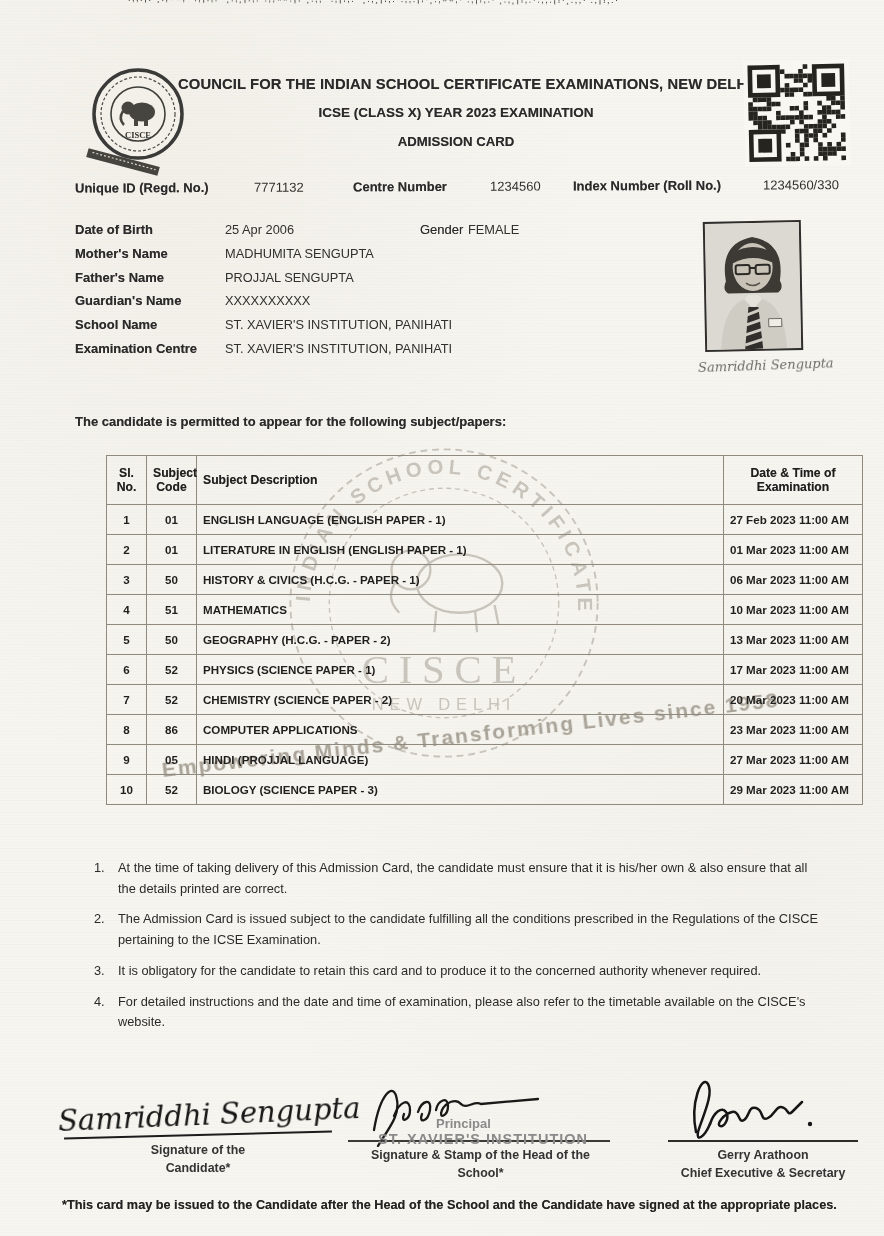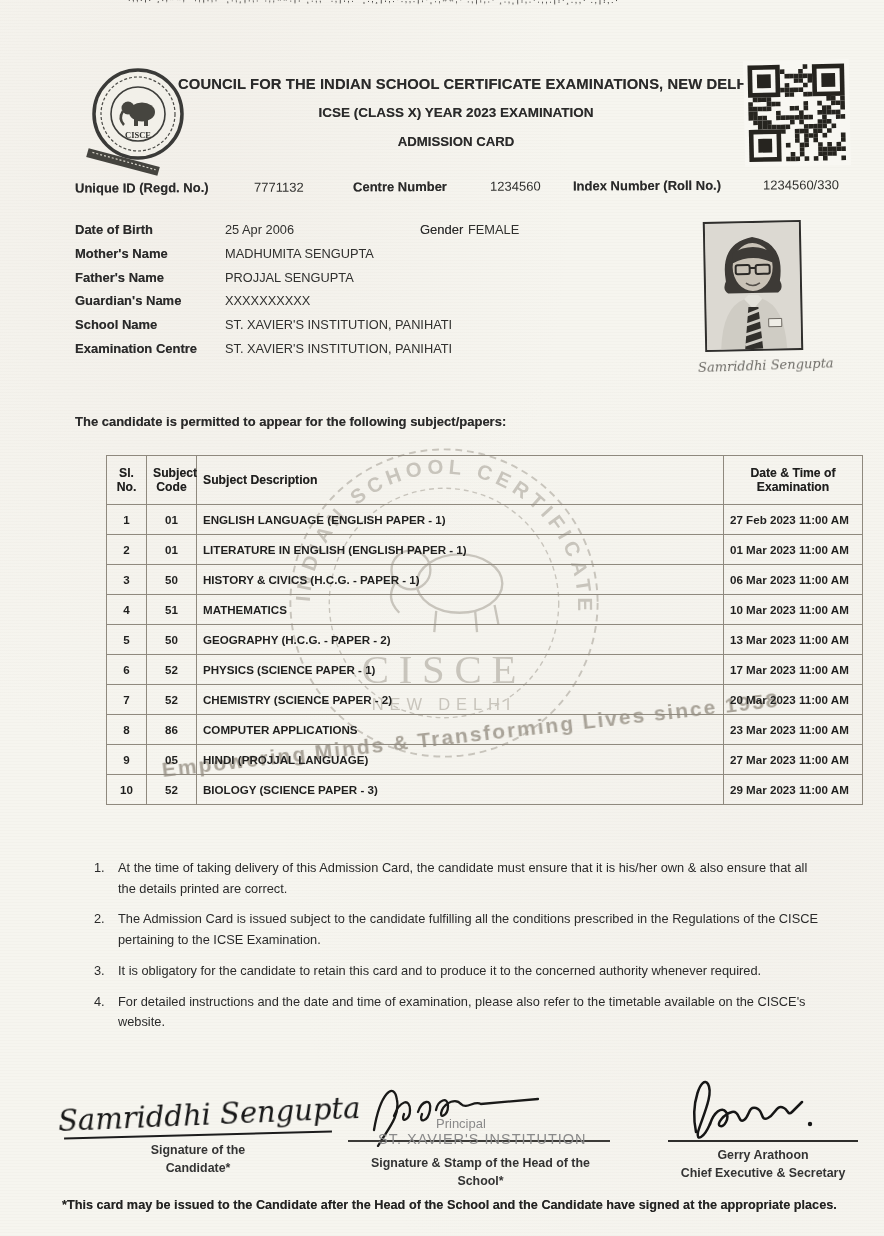--- a/index.html
+++ b/index.html
@@ -83,21 +83,21 @@
   .instr-text{ width:700px; }
 
   
   .sig-col{ position:absolute; text-align:center; }
   .sig-label{ font-size:12.4px; font-weight:600; line-height:1.45; color:#333;}
   .cand-sig-text{
     font-family:"DejaVu Serif", serif; font-style:italic; font-size:29px; color:#181818;
     transform:rotate(-2.5deg); white-space:nowrap; filter:blur(0.2px);
   }
   .cand-sig-line{ width:268px; height:2px; background:#1c1c1c; margin:2px auto 6px auto; transform:rotate(-1.5deg);}
-  .stamp-txt{ position:absolute; color:#8a8a8a; font-weight:400; white-space:nowrap; filter:blur(0.4px);}
+  .stamp-txt{ position:absolute; color:#8a8a8a; font-weight:700; white-space:nowrap; filter:blur(0.4px);}
   .mid-line{ position:absolute; height:1.6px; background:#3c3b38;}
   .footnote{ position:absolute; left:62px; top:1198px; width:790px; font-size:12.7px; font-weight:600; color:#232322;}
 </style>
 </head>
 <body>
 
 <div class="page">
 
   <div class="top-strip">.,;:¡!·¸.,»«;·'.,¡!;:·'¸.,¸¡!;:·.,;«»:¡!·¸.,;·'.,¡!;:·'¸.,¸¡!;:·.,;:¡!·¸.,»«;·'.,¡!;:·'¸.,¸¡!;:·.,;:¡!·¸.,;·'.,¡!;:·</div>
 
@@ -464,21 +464,21 @@
         <path d="M34,44 C40,28 50,26 50,38 C50,48 40,52 44,42"></path>
         <path d="M58,40 C62,28 72,26 70,38 C68,50 58,52 62,42"></path>
         <path d="M76,38 C78,28 88,24 88,34 C88,44 78,48 82,38 C86,30 96,26 101,32"></path>
         <path d="M101,32 C107,38 114,28 121,32 L178,27"></path>
       </g>
     </svg>
     <div class="stamp-txt" style="left:436px; top:1116px; font-size:13px;">Principal</div>
     <div class="mid-line" style="left:348px; top:1140px; width:262px;"></div>
     <div class="stamp-txt" style="left:378px; top:1131px; font-size:14.5px; letter-spacing:1px;">ST. XAVIER'S INSTITUTION</div>
     <div class="sig-col" style="left:358px; top:1147px; width:245px;">
-      <div class="sig-label" style="width:225px; margin:8px auto;">Signature &amp; Stamp of the Head of the School*</div>
+      <div class="sig-label" style="width:225px; margin:0 auto;">Signature &amp; Stamp of the Head of the School*</div>
     </div>
   </div>
 
   <div>
     <svg style="position:absolute; left:680px; top:1066px;" width="160" height="80" viewBox="0 0 160 80">
       <g fill="none" stroke="#161616" stroke-width="2.5" stroke-linecap="round">
         <path d="M16,66 C10,36 22,8 28,18 C34,28 22,52 18,66 C16,76 24,72 30,58"></path>
         <path d="M30,58 C34,46 42,40 46,46 C50,52 44,62 40,60 C36,58 44,48 52,46 C60,44 58,58 64,54 C70,50 68,40 76,42 C84,44 80,56 88,52 C96,48 96,38 104,42 C108,44 108,50 112,46 L122,36"></path>
         <circle cx="130" cy="58" r="2.2" fill="#161616" stroke="none"></circle>
       </g>

